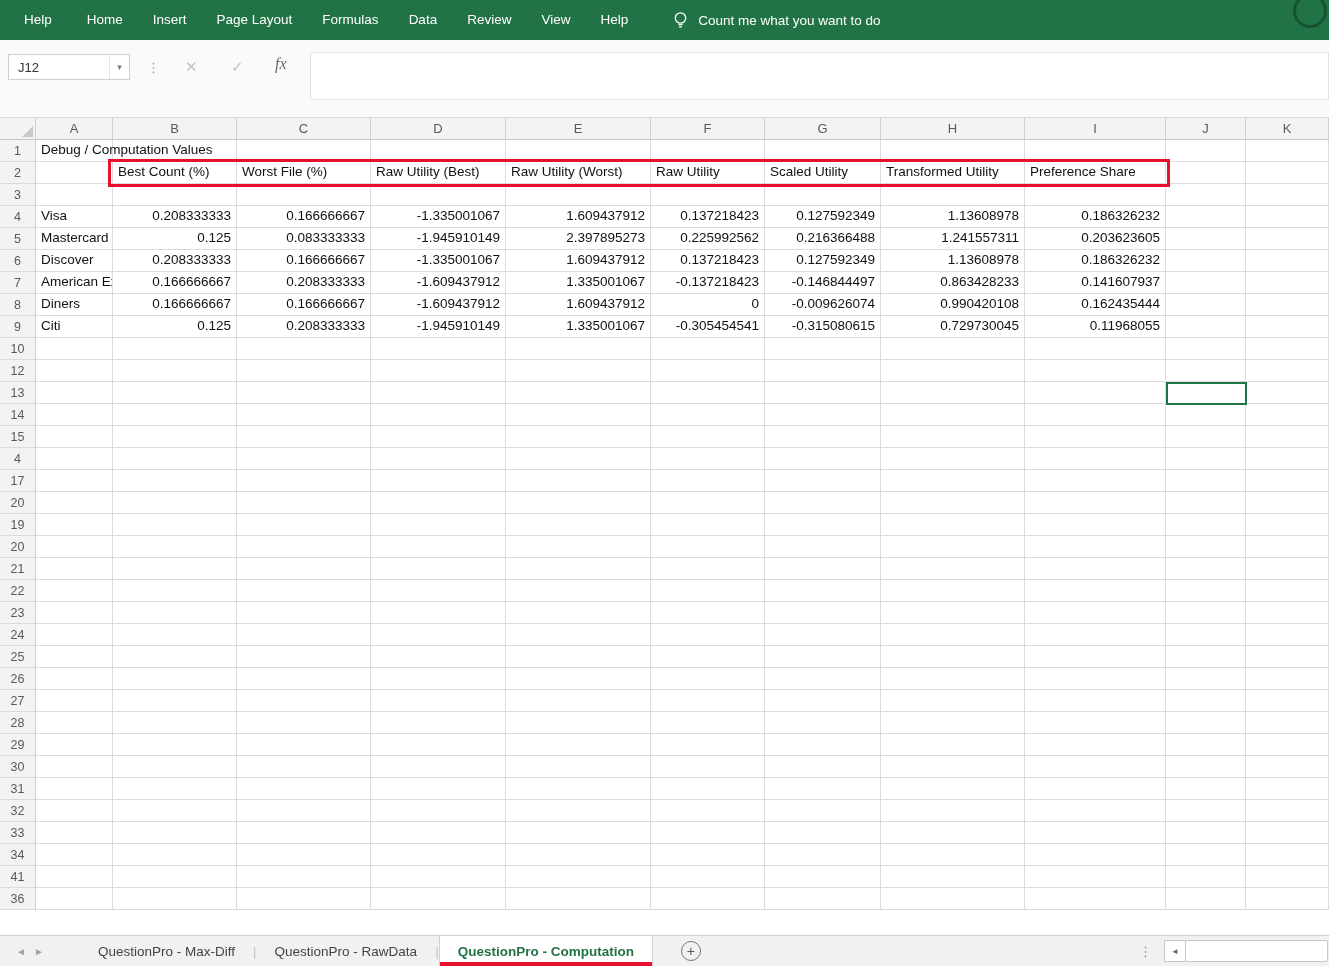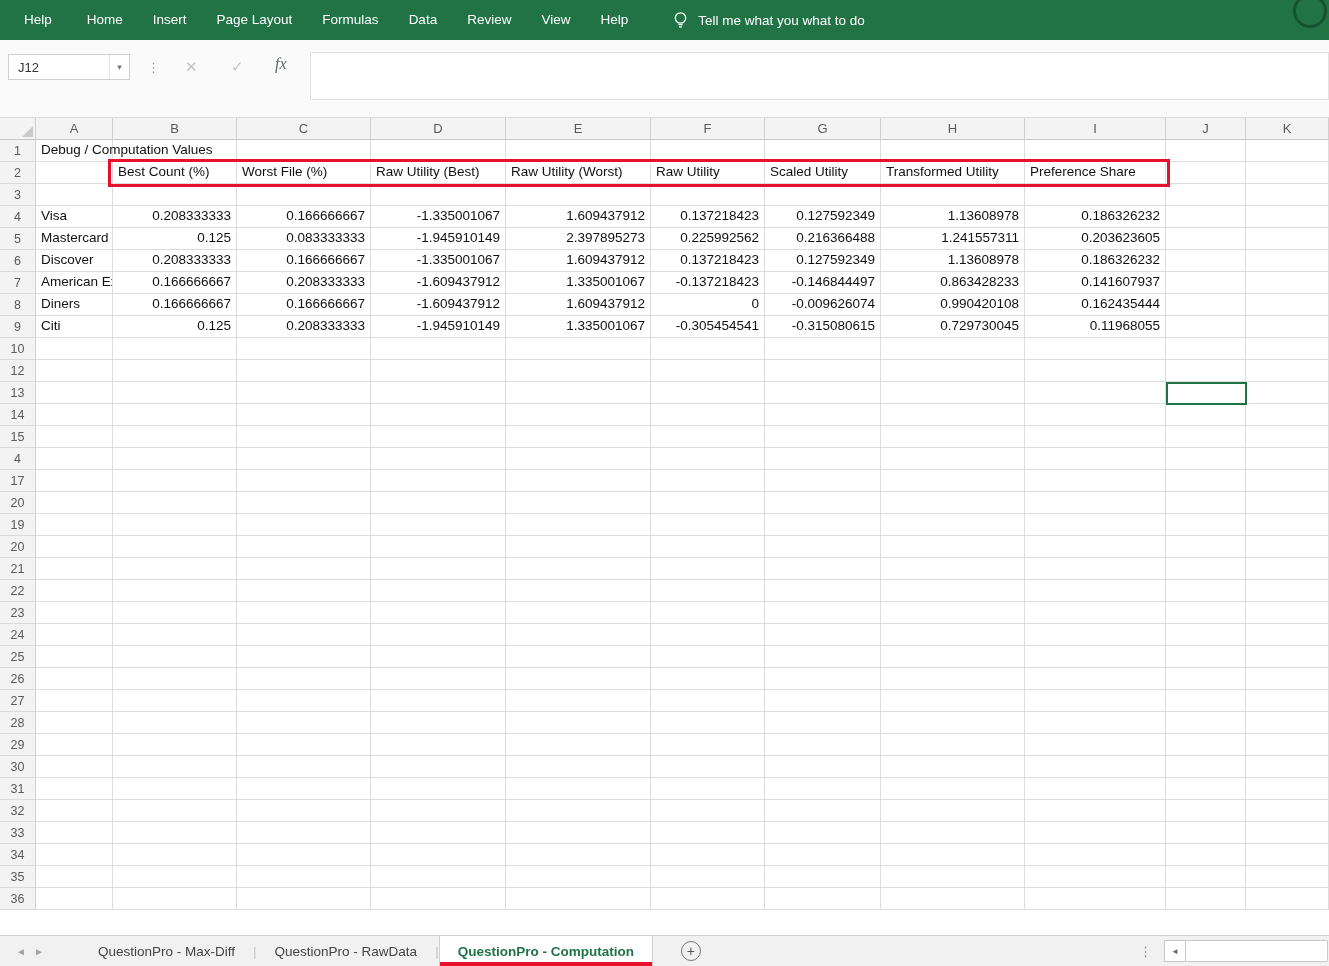--- a/index.html
+++ b/index.html
@@ -93,21 +93,21 @@
       <div class="ribbon-tab">View</div>
       <div class="ribbon-tab">Help</div>
     </div>
   <div class="tellme">
     <span class="bulb">
       <svg width="15" height="19" viewBox="0 0 15 19">
         <circle cx="7.5" cy="7" r="5.2" fill="none" stroke="#ffffff" stroke-width="1.3"></circle>
         <path d="M5.5 13.6 h4 M6 15.9 h3" stroke="#ffffff" stroke-width="1.3" fill="none"></path>
       </svg>
     </span>
-    <span>Tell me what you what to do</span>
+    <span>Count me what you want to do</span>
   </div>
   <div class="ring"></div>
 </div>
 
 <div class="formula-band">
   <div class="name-box">
     <span class="nb-val">J12</span>
     <span class="nb-arrow">▾</span>
   </div>
   <div class="fb-dots">⋮</div>
@@ -588,21 +588,21 @@
       <div class="cell" style="width: 135px;"></div>
       <div class="cell" style="width: 145px;"></div>
       <div class="cell" style="width: 114px;"></div>
       <div class="cell" style="width: 116px;"></div>
       <div class="cell" style="width: 144px;"></div>
       <div class="cell" style="width: 141px;"></div>
       <div class="cell" style="width: 80px;"></div>
       <div class="cell" style="width: 83px;"></div>
     </div>
     <div class="grid-row">
-      <div class="rownum">35</div>
+      <div class="rownum">41</div>
       <div class="cell" style="width: 77px;"></div>
       <div class="cell" style="width: 124px;"></div>
       <div class="cell" style="width: 134px;"></div>
       <div class="cell" style="width: 135px;"></div>
       <div class="cell" style="width: 145px;"></div>
       <div class="cell" style="width: 114px;"></div>
       <div class="cell" style="width: 116px;"></div>
       <div class="cell" style="width: 144px;"></div>
       <div class="cell" style="width: 141px;"></div>
       <div class="cell" style="width: 80px;"></div>

